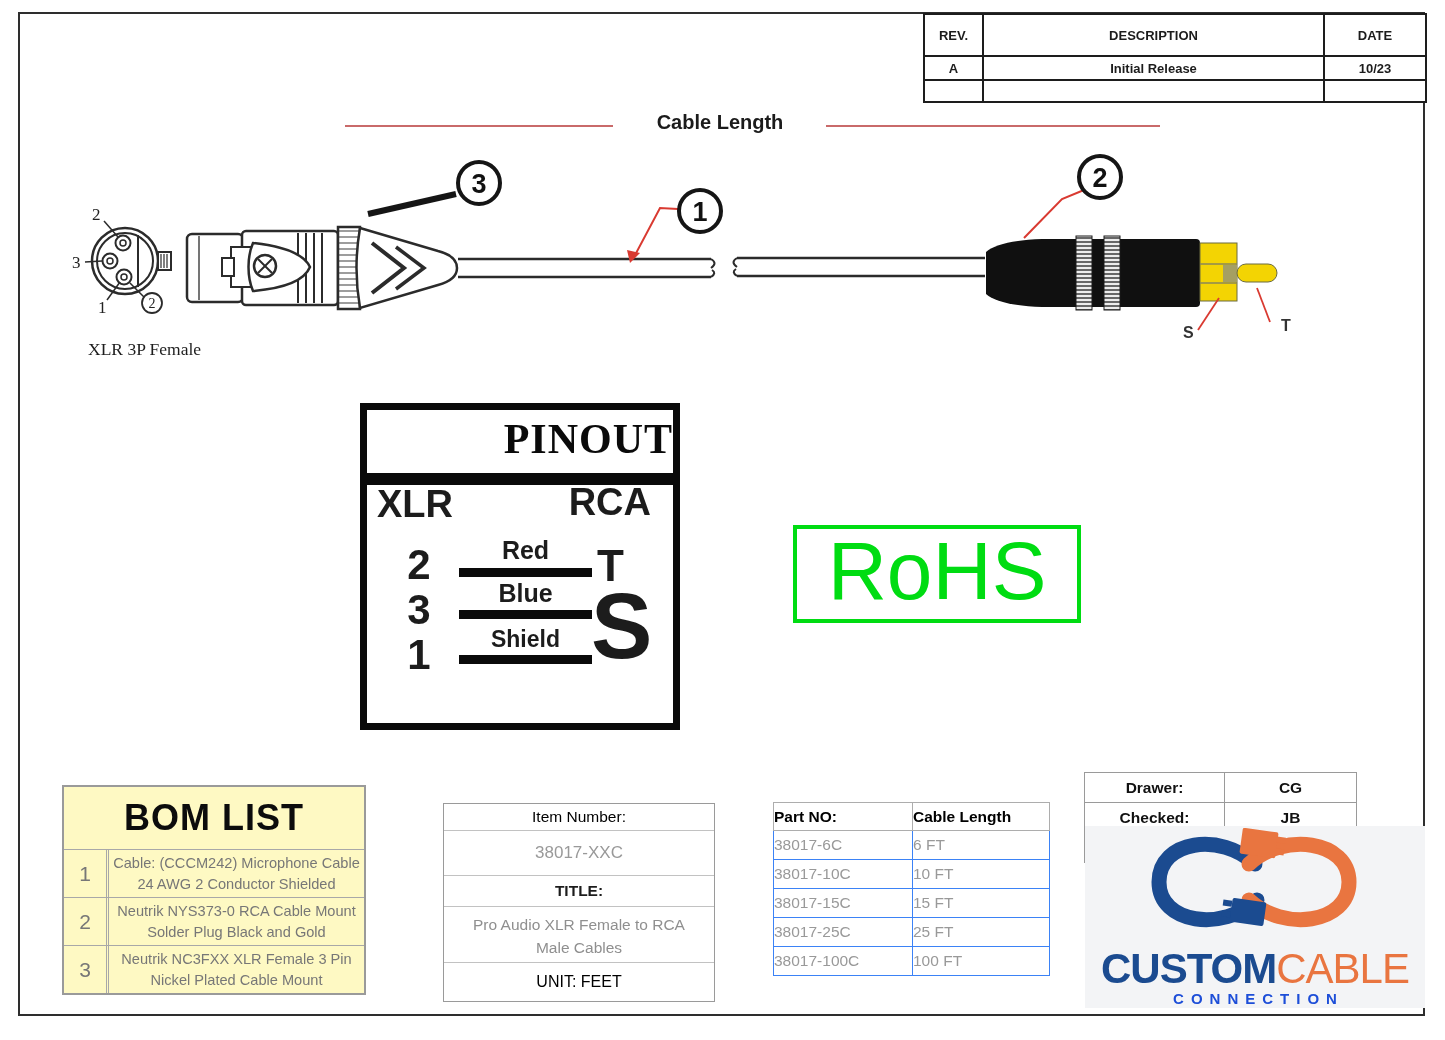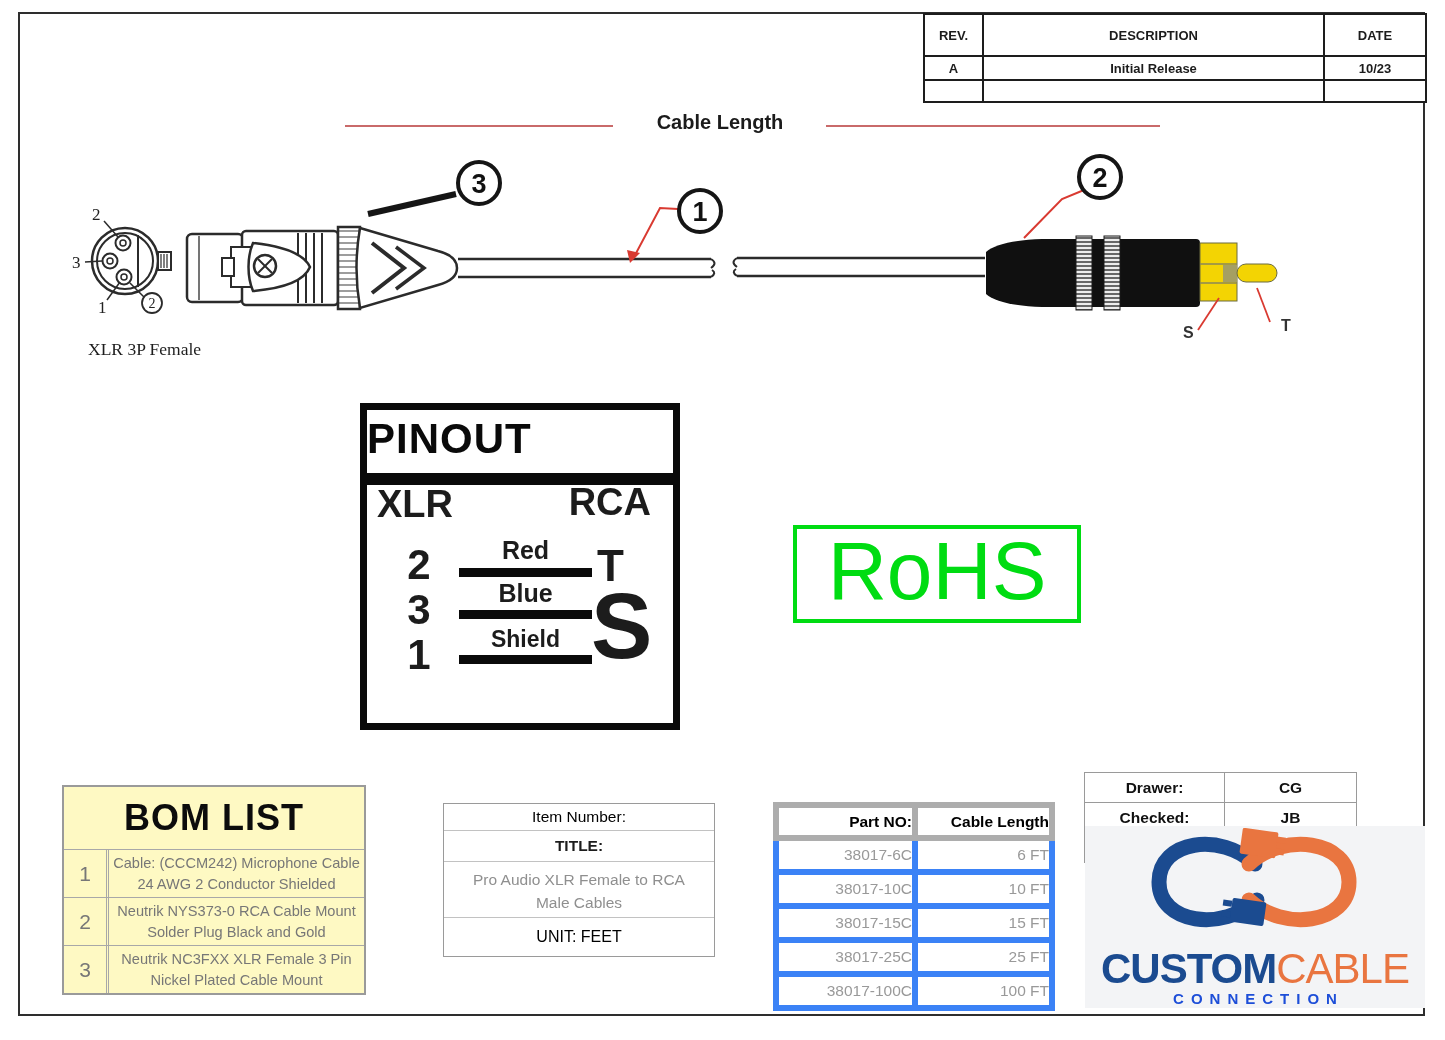--- a/index.html
+++ b/index.html
@@ -21,21 +21,21 @@
   
   .cl-line{height:2px;background:#c96a6a;top:125px;}
   .cl-text{left:600px;top:111px;width:240px;text-align:center;font-size:20px;font-weight:600;color:#1b1b1b;}
 
   
   .drawing{left:40px;top:140px;}
 
   
   .pinout{left:360px;top:403px;width:320px;height:327px;border:7px solid #0a0a0a;box-sizing:border-box;background:#fff;}
   .pinout > div{position:absolute;}
-  .po-title{top:5px;left:0;width:100%;text-align:left;font-size:42px;font-weight:800;letter-spacing:1px;color:#0a0a0a;}
+  .po-title{top:5px;left:0;width:100%;text-align:right;font-size:42px;font-weight:800;letter-spacing:1px;color:#0a0a0a;font-family:Liberation Serif, serif;}
   .po-divider{top:63px;left:0;width:100%;height:12px;background:#0a0a0a;}
   .po-xlr{top:73px;left:10px;font-size:38px;font-weight:800;}
   .po-rca{top:71px;right:22px;font-size:38px;font-weight:800;}
   .po-num{left:30px;width:44px;text-align:center;font-size:42px;font-weight:800;}
   .po-wire{left:92px;width:133px;text-align:center;font-weight:700;}
   .po-bar{left:92px;width:133px;height:9px;background:#0a0a0a;}
   .po-t{left:230px;font-size:44px;font-weight:800;}
   .po-s{left:224px;font-size:92px;font-weight:800;line-height:1;}
 
   
@@ -63,21 +63,21 @@
   .ii-row:first-child{border-top:none;}
   .ii-hdr{height:26px;line-height:26px;font-size:15.5px;font-weight:400;color:#000;}
   .ii-val{height:44px;line-height:44px;font-size:17px;color:#999;}
   .ii-title-hdr{height:30px;line-height:30px;font-size:15.5px;font-weight:700;}
   .ii-title-val{height:56px;font-size:15.5px;line-height:23px;color:#8f8f8f;padding-top:6px;box-sizing:border-box;}
   .ii-unit{height:38px;line-height:38px;font-size:16px;color:#000;}
   .ii-unit b{font-weight:400;}
 
   
   .parts{left:773px;top:802px;border-collapse:collapse;table-layout:fixed;}
-  .parts td{border:6px solid #3b82f6;height:28px;text-align:right;font-size:15.5px;padding:0;}
+  .parts td{border:1px solid #3b82f6;height:28px;text-align:left;font-size:15.5px;padding:0;}
   .parts tr.hd td{border-color:#adadad;font-weight:700;color:#000;height:27px;}
   .parts td.v{color:#999;}
 
   
   .logo{left:1085px;top:826px;width:340px;height:182px;background:#f3f4f6;}
   .logo-svg{position:absolute;left:58px;top:2px;}
   .logo-word{position:absolute;top:122px;left:0;width:100%;text-align:center;font-size:42px;font-weight:800;
              letter-spacing:-1px;line-height:1;white-space:nowrap;}
   .logo-word .w1{color:#1b4b90;}
   .logo-word .w2{color:#e97540;font-weight:400;}
@@ -287,20 +287,21 @@
     <div class="bom-no">3</div>
     <div class="bom-desc">
       <span>Neutrik NC3FXX XLR Female 3 Pin</span>
       <span>Nickel Plated Cable Mount</span>
     </div>
   </div>
 </div>
 
 <div class="abs iteminfo">
   <div class="ii-row ii-hdr">Item Number:</div>
+  <div class="ii-row ii-val">38017-XXC</div>
   <div class="ii-row ii-title-hdr">TITLE:</div>
   <div class="ii-row ii-title-val">
     <span>Pro Audio XLR Female to RCA</span><br>
     <span>Male Cables</span>
   </div>
   <div class="ii-row ii-unit">
     <b>UNIT:</b>
     <span>FEET</span>
   </div>
 </div>

